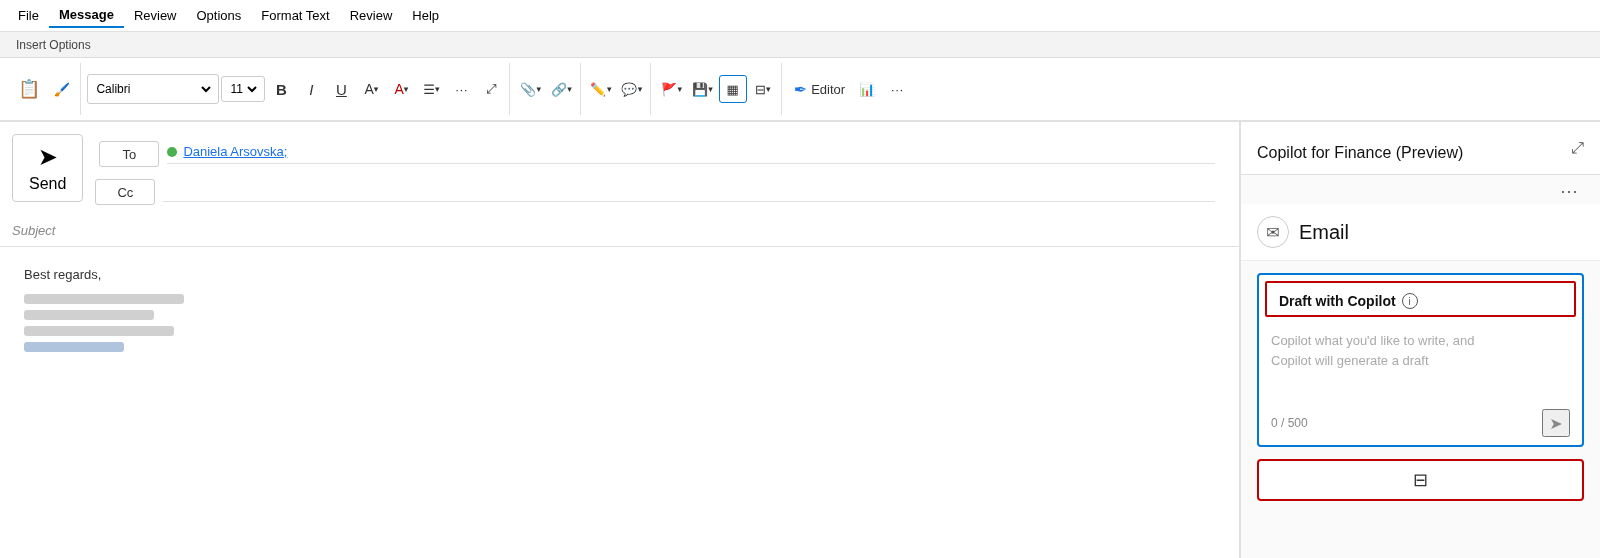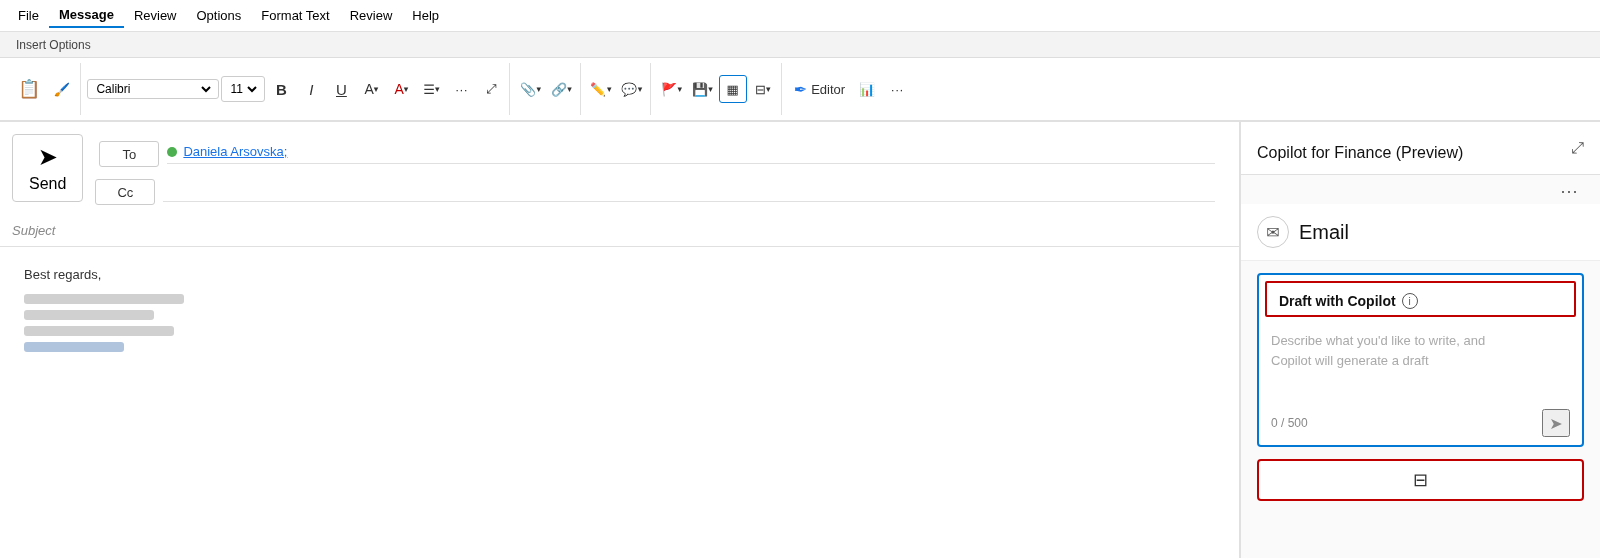--- a/index.html
+++ b/index.html
@@ -69,21 +69,21 @@
       font-size: 13px;
       color: #333;
       border: none;
       background: transparent;
     }
     .ribbon-dropdown {
       display: flex;
       align-items: center;
       border: 1px solid #ccc;
       border-radius: 3px;
-      height: 20px;
+      height: 30px;
       padding: 0 4px;
       cursor: pointer;
       background: #fff;
       min-width: 80px;
     }
     .ribbon-dropdown select {
       border: none;
       outline: none;
       font-size: 12px;
       background: transparent;
@@ -587,21 +587,21 @@
       <div class="email-icon-circle">✉</div>
       <span class="email-section-label">Email</span>
     </div>
 
     <div class="draft-card">
       <div class="draft-card-header">
         <span class="draft-card-title">Draft with Copilot</span>
         <div class="info-icon">i</div>
       </div>
       <div class="draft-textarea-area">
-        <div class="draft-placeholder">Describe what you'd like to write, and</div>
+        <div class="draft-placeholder">Copilot what you'd like to write, and</div>
         <div class="draft-placeholder">Copilot will generate a draft</div>
       </div>
       <div class="draft-counter-row">
         <span class="draft-counter">0 / 500</span>
         <button class="send-icon-btn">
           <span>➤</span>
         </button>
       </div>
     </div>
 

